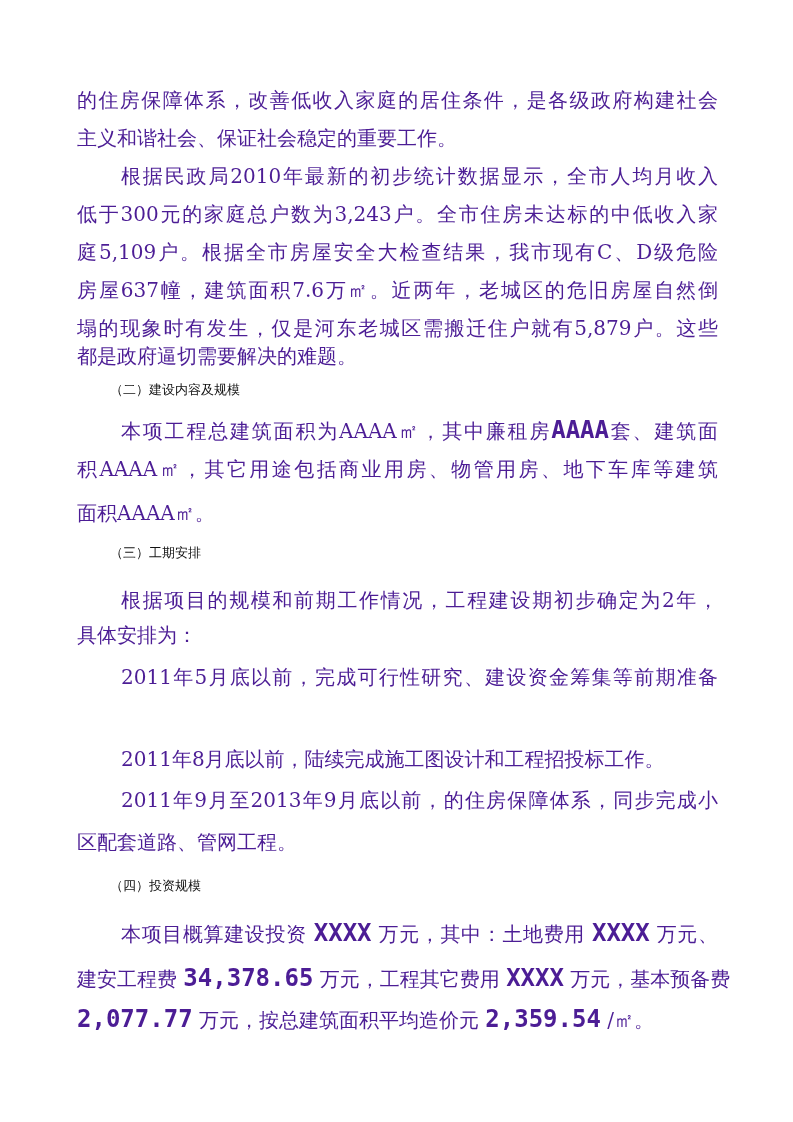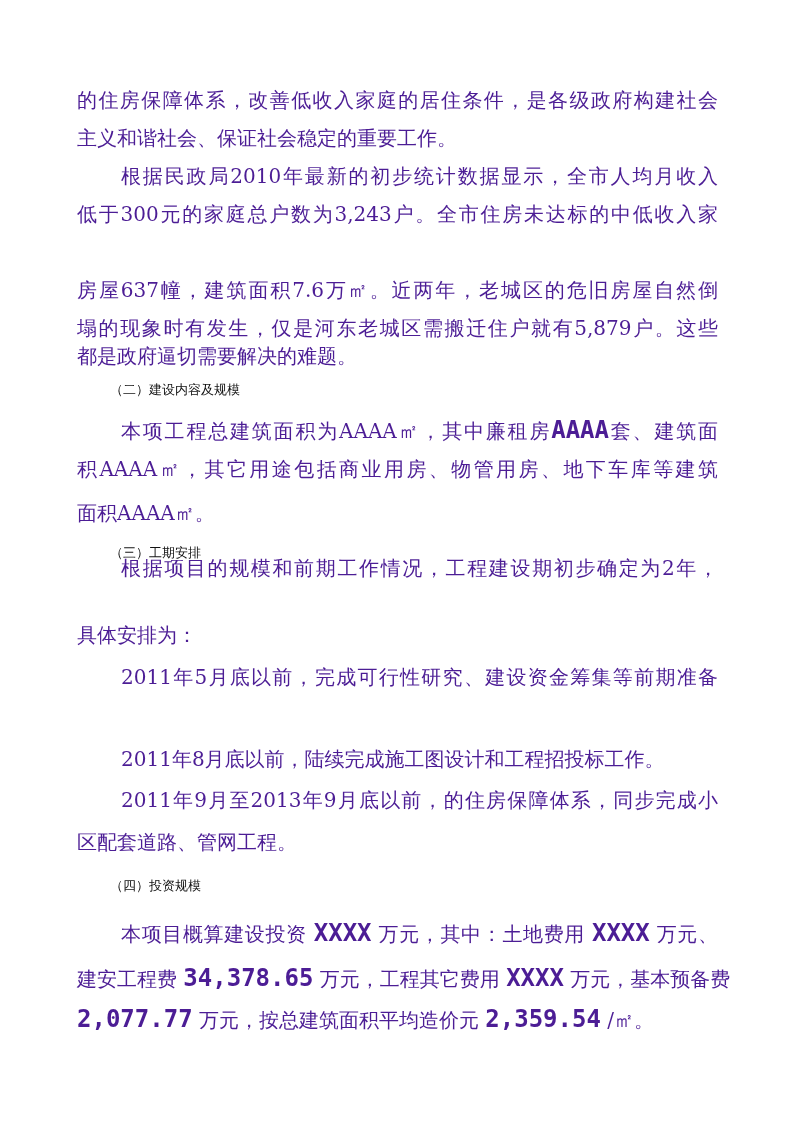--- a/index.html
+++ b/index.html
@@ -36,33 +36,34 @@
   </style>
 </head>
 <body>
 
 <div class="page">
 
   <div class="line" style="top:85px">的住房保障体系，改善低收入家庭的居住条件，是各级政府构建社会</div>
   <div class="line last" style="top:123px">主义和谐社会、保证社会稳定的重要工作。</div>
   <div class="line indent" style="top:161px">根据民政局2010年最新的初步统计数据显示，全市人均月收入</div>
   <div class="line" style="top:199px">低于300元的家庭总户数为3,243户。全市住房未达标的中低收入家</div>
+  <div class="line" style="top:237px">庭5,109户。根据全市房屋安全大检查结果，我市现有C、D级危险</div>
   <div class="line" style="top:275px">房屋637幢，建筑面积7.6万㎡。近两年，老城区的危旧房屋自然倒</div>
   <div class="line" style="top:313px">塌的现象时有发生，仅是河东老城区需搬迁住户就有5,879户。这些</div>
   <div class="line last" style="top:341px">都是政府逼切需要解决的难题。</div>
 
   <div class="heading" style="top:375px">（二）建设内容及规模</div>
   <div class="line indent" style="top:415px">
     <span>本项工程总建筑面积为AAAA㎡，其中廉租房</span><span class="b">AAAA</span><span>套、建筑面</span>
   </div>
   <div class="line last" style="top:498px">面积AAAA㎡。</div>
   <div class="line" style="top:454px">积AAAA㎡，其它用途包括商业用房、物管用房、地下车库等建筑</div>
 
   <div class="heading" style="top:538px">（三）工期安排</div>
-  <div class="line indent" style="top:553px">根据项目的规模和前期工作情况，工程建设期初步确定为2年，</div>
+  <div class="line indent" style="top:585px">根据项目的规模和前期工作情况，工程建设期初步确定为2年，</div>
   <div class="line last" style="top:620px">具体安排为：</div>
   <div class="line indent" style="top:662px">2011年5月底以前，完成可行性研究、建设资金筹集等前期准备</div>
   <div class="line indent last" style="top:744px">2011年8月底以前，陆续完成施工图设计和工程招投标工作。</div>
   <div class="line indent" style="top:785px">2011年9月至2013年9月底以前，的住房保障体系，同步完成小</div>
   <div class="line last" style="top:827px">区配套道路、管网工程。</div>
 
   <div class="heading" style="top:871px">（四）投资规模</div>
   <div class="line indent" style="top:918px">
     <span>本项目概算建设投资</span>
     <span class="b">XXXX</span>

